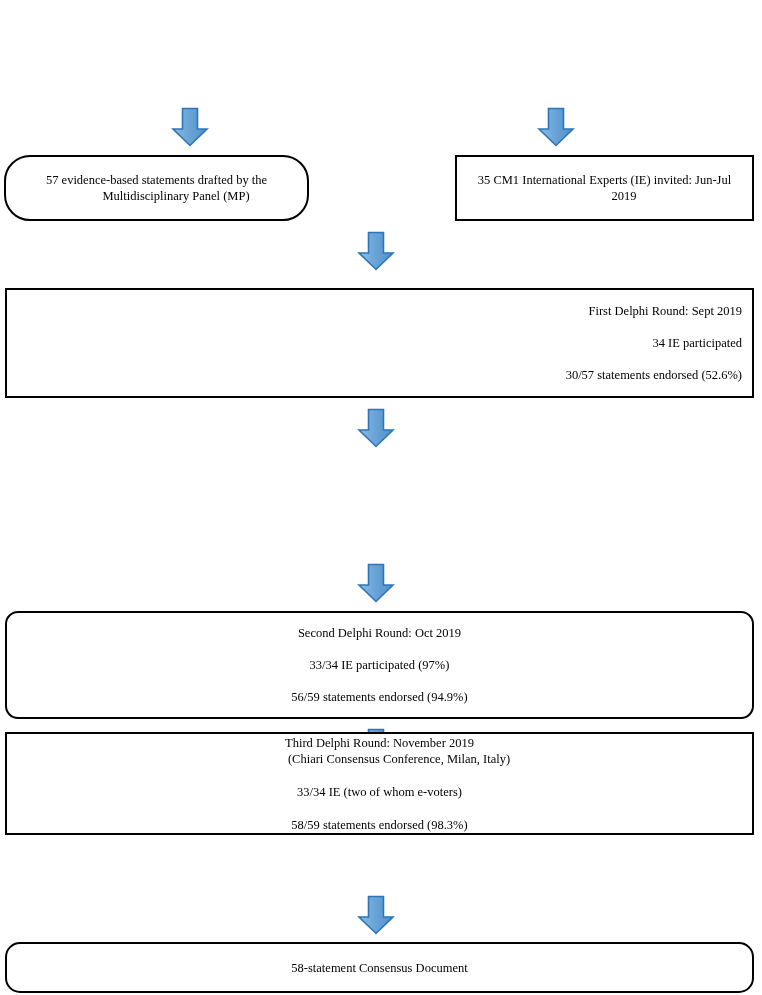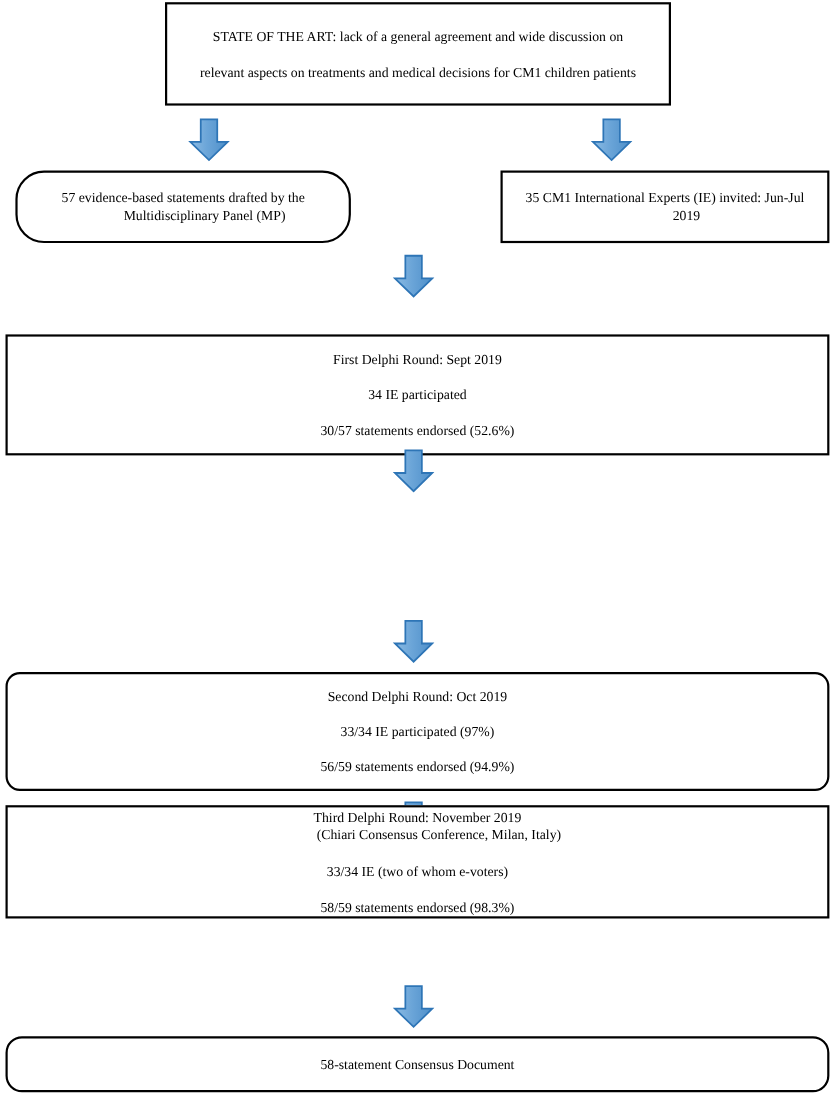--- a/index.html
+++ b/index.html
@@ -49,23 +49,23 @@
   .node .para + .para {
     margin-top: 17px;
   }
   .node .para.tight + .para.tight {
     margin-top: 0;
     margin-left: 39px;
   }
 
   
   #node-state-of-the-art { left: 150px;  top: 2px;   width: 460px; height: 94px; }
-  #node-statements       { left: 14px;    top: 155px; width: 305px; height: 66px; border-radius: 26px; }
+  #node-statements       { left: 4px;    top: 155px; width: 305px; height: 66px; border-radius: 26px; }
   #node-experts          { left: 455px;  top: 155px; width: 299px; height: 66px; justify-content: center; }
-  #node-round1           { left: 5px;    top: 304px; width: 749px; height: 110px; }
+  #node-round1           { left: 5px;    top: 288px; width: 749px; height: 110px; align-items: flex-end; }
   #node-revision         { left: 5px;    top: 457px; width: 749px; height: 96px; }
   #node-round2           { left: 5px;    top: 611px; width: 749px; height: 108px; }
   #node-round3           { left: 5px;    top: 732px; width: 749px; height: 103px; }
   #node-consensus        { left: 5px;    top: 942px; width: 749px; height: 51px; border-radius: 15px; }
 
   #node-round1  { line-height: 1.2; }
   #node-round2  { line-height: 1.2; border-radius: 13px; }
 
   
   .arrow {
@@ -81,24 +81,20 @@
   #arrow-4 { left: 357px; top: 408px; }
   #arrow-5 { left: 357px; top: 563px; }
   #arrow-6 { left: 357px; top: 728px; }
   #arrow-7 { left: 357px; top: 895px; }
 </style>
 </head>
 <body>
 
 <div id="flowchart">
 
-  <div class="node" id="node-state-of-the-art">
-    <span class="para ln">STATE OF THE ART: lack of a general agreement and wide discussion on</span>
-    <span class="para tight ln">relevant aspects on treatments and medical decisions for CM1 children patients</span>
-  </div>
 
   <div class="arrow" id="arrow-1">
     <svg viewBox="0 0 38 40" xmlns="http://www.w3.org/2000/svg" aria-hidden="true">
       <defs>
         <linearGradient id="ag1" x1="0" y1="0" x2="1" y2="0">
           <stop offset="0%" stop-color="#8CBBE3"></stop>
           <stop offset="45%" stop-color="#6BA5D8"></stop>
           <stop offset="100%" stop-color="#4E8FC9"></stop>
         </linearGradient>
       </defs>

